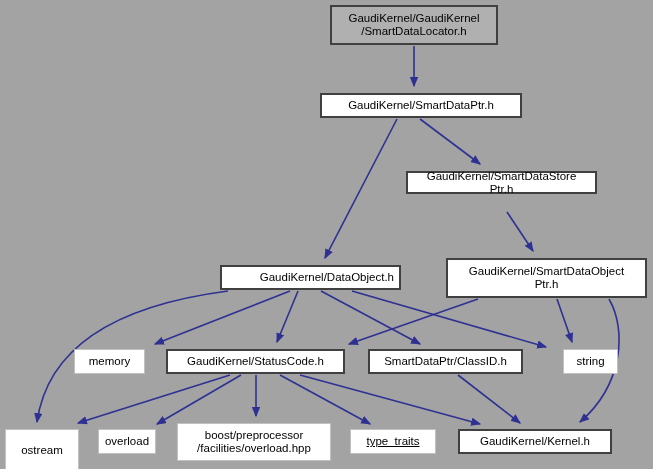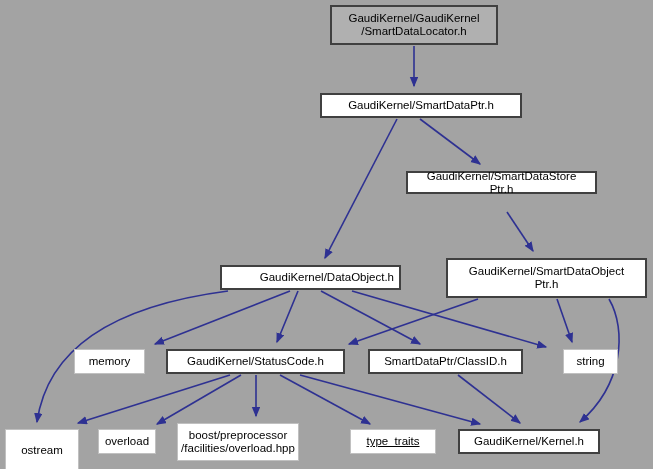--- a/index.html
+++ b/index.html
@@ -93,18 +93,18 @@
 Ptr.h</span></div>
       <div class="node strong" style="left: 220px; top: 265px; width: 181px; height: 25px; justify-content: flex-end;"><span class="label">GaudiKernel/DataObject.h</span></div>
       <div class="node strong" style="left: 446px; top: 258px; width: 201px; height: 40px;"><span class="label">GaudiKernel/SmartDataObject
 Ptr.h</span></div>
       <div class="node" style="left: 74px; top: 349px; width: 71px; height: 25px;"><span class="label">memory</span></div>
       <div class="node strong" style="left: 166px; top: 349px; width: 179px; height: 25px;"><span class="label">GaudiKernel/StatusCode.h</span></div>
       <div class="node strong" style="left: 368px; top: 349px; width: 155px; height: 25px;"><span class="label">SmartDataPtr/ClassID.h</span></div>
       <div class="node" style="left: 551px; top: 349px; width: 55px; height: 25px; margin-left: 12px;"><span class="label">string</span></div>
       <div class="node" style="left: 5px; top: 429px; width: 74px; height: 42px;"><span class="label">ostream</span></div>
       <div class="node" style="left: 98px; top: 429px; width: 58px; height: 25px;"><span class="label">overload</span></div>
-      <div class="node" style="left: 177px; top: 423px; width: 122px; height: 38px;"><span class="label">boost/preprocessor
+      <div class="node" style="left: 177px; top: 423px; width: 154px; height: 38px;"><span class="label">boost/preprocessor
 /facilities/overload.hpp</span></div>
       <div class="node" style="left: 350px; top: 429px; width: 86px; height: 25px; text-decoration: underline;"><span class="label">type_traits</span></div>
-      <div class="node strong" style="left: 458px; top: 429px; width: 142px; height: 25px;"><span class="label">GaudiKernel/Kernel.h</span></div>
+      <div class="node strong" style="left: 458px; top: 429px; width: 154px; height: 25px;"><span class="label">GaudiKernel/Kernel.h</span></div>
     </div>
 </div>
 
 </body></html>

